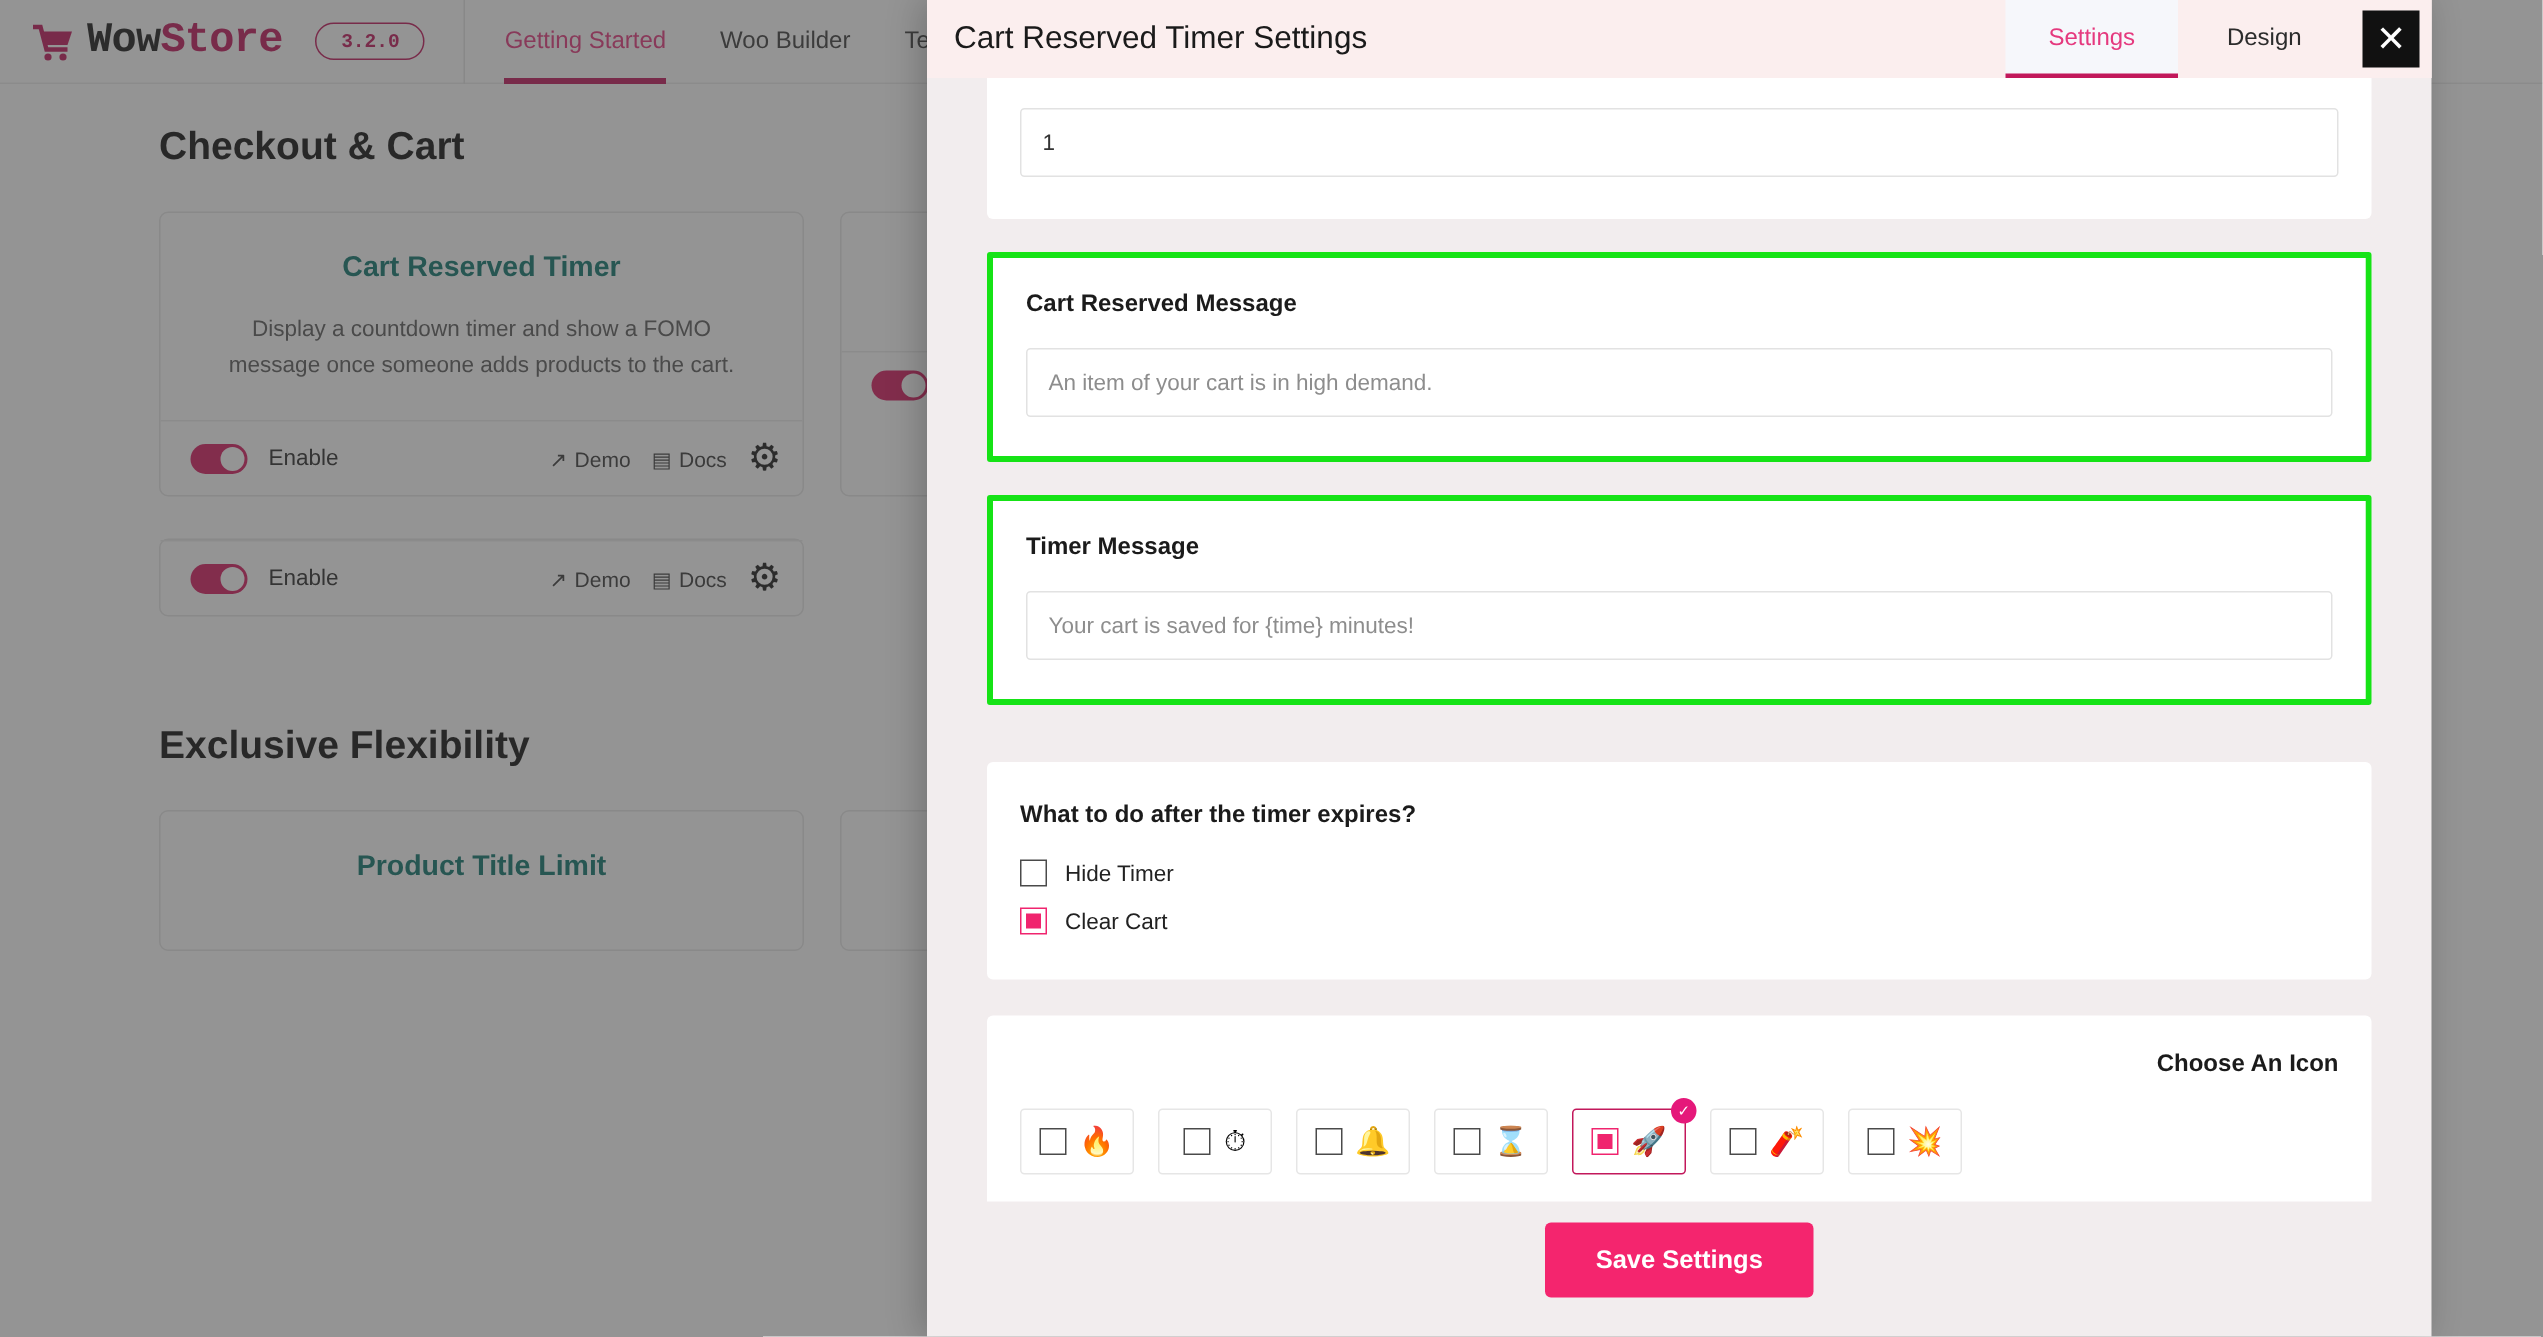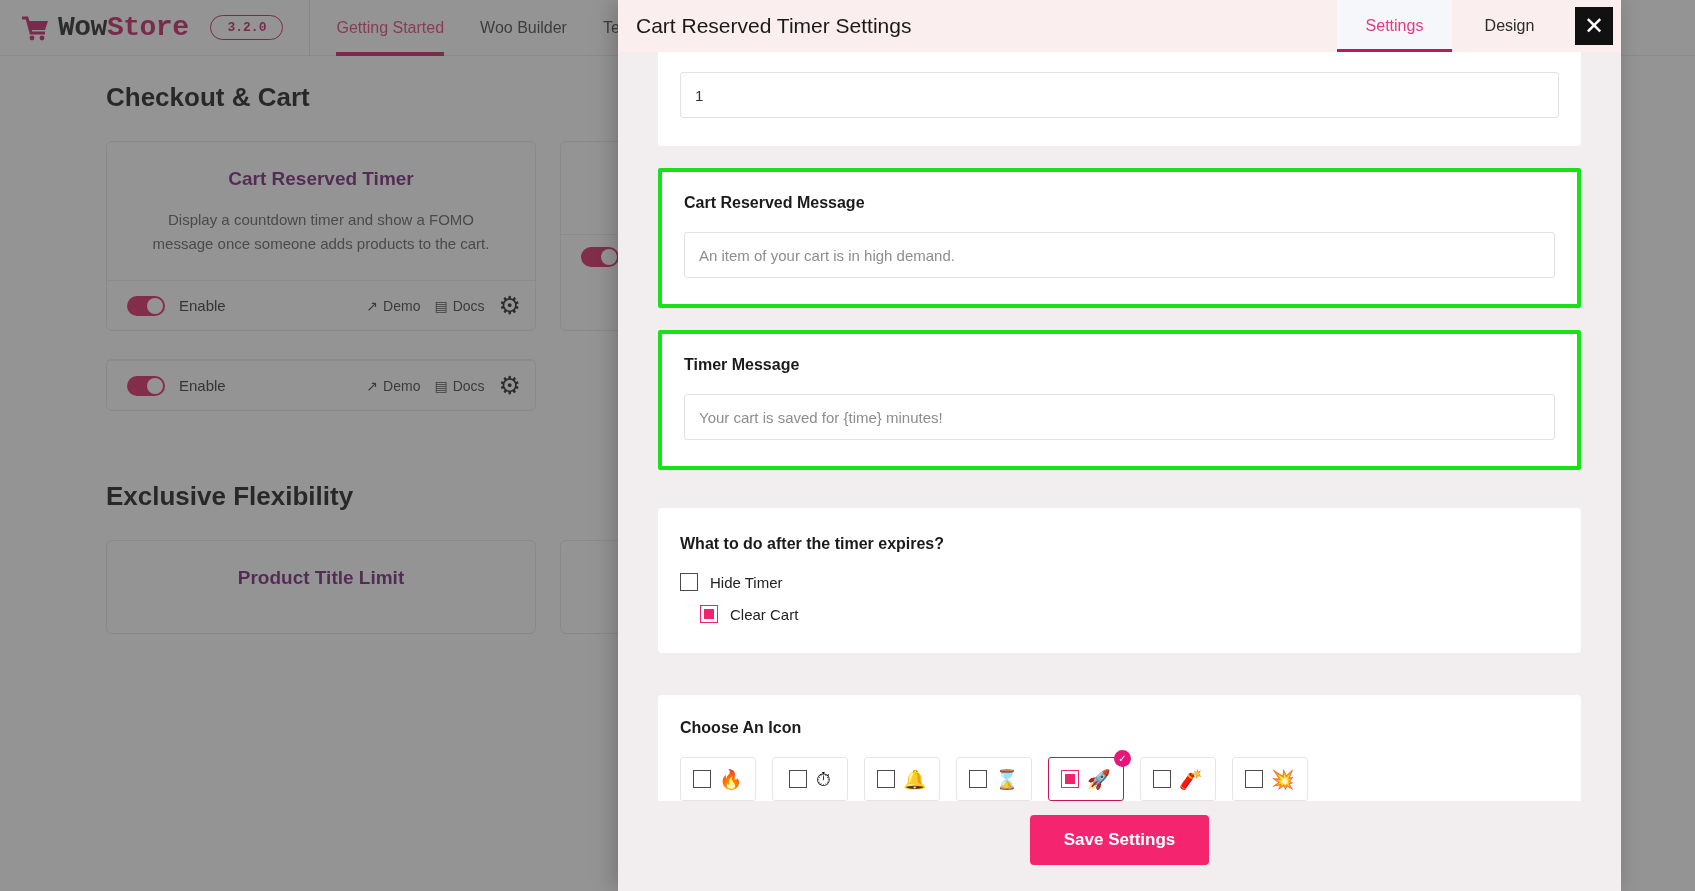--- a/index.html
+++ b/index.html
@@ -67,21 +67,21 @@
     width: 430px;
     border: 1px solid #e6e6e6;
     border-radius: 6px;
     background: #fff;
     margin-bottom: 28px;
   }
   .feature-card .fc-body {
     padding: 26px 30px 24px;
     text-align: center;
   }
-  .fc-title { font-size: 19px; font-weight: bold; color: #701a75; margin-bottom: 18px; }
+  .fc-title { font-size: 19px; font-weight: bold; color: #0f766e; margin-bottom: 18px; }
   .fc-desc { font-size: 15px; color: #5b5b5b; line-height: 1.6; }
   .fc-footer {
     border-top: 1px solid #ececec;
     display: flex; align-items: center;
     padding: 12px 14px 12px 20px;
     gap: 14px;
   }
   .toggle {
     width: 38px; height: 20px; border-radius: 10px;
     background: #d81b60; position: relative; flex: none;
@@ -206,41 +206,42 @@
   }
   .group-title {
     font-size: 16px; font-weight: bold; color: #1b1b1b;
     margin-bottom: 20px;
   }
   .check-row {
     display: flex; align-items: center; gap: 12px;
     margin-bottom: 14px;
     cursor: pointer;
   }
-  .check-row:last-child { margin-bottom: 0; margin-left: 20px; }
+  .check-row:last-child { margin-bottom: 0; }
   .cb {
     width: 18px; height: 18px;
     border: 1.5px solid #4a4a4a;
     background: #fff;
     flex: none;
   }
   .cb.checked {
     border-color: #f0246e;
     position: relative;
   }
   .cb.checked::after {
     content: ""; position: absolute;
     left: 3px; top: 3px; right: 3px; bottom: 3px;
     background: #f0246e;
   }
   .check-label { font-size: 15px; color: #222; }
 
   #panel-icons {
-    margin-top: 42px;
+    margin-top: 24px;
     padding: 24px 22px 30px;
+    text-align: right;
   }
   .icon-row { display: flex; gap: 16px; margin-top: 4px; }
   .icon-tile {
     width: 76px; height: 44px;
     border: 1px solid #e6e6e6;
     border-radius: 3px;
     display: flex; align-items: center; justify-content: center;
     gap: 9px;
     position: relative;
     cursor: pointer;

